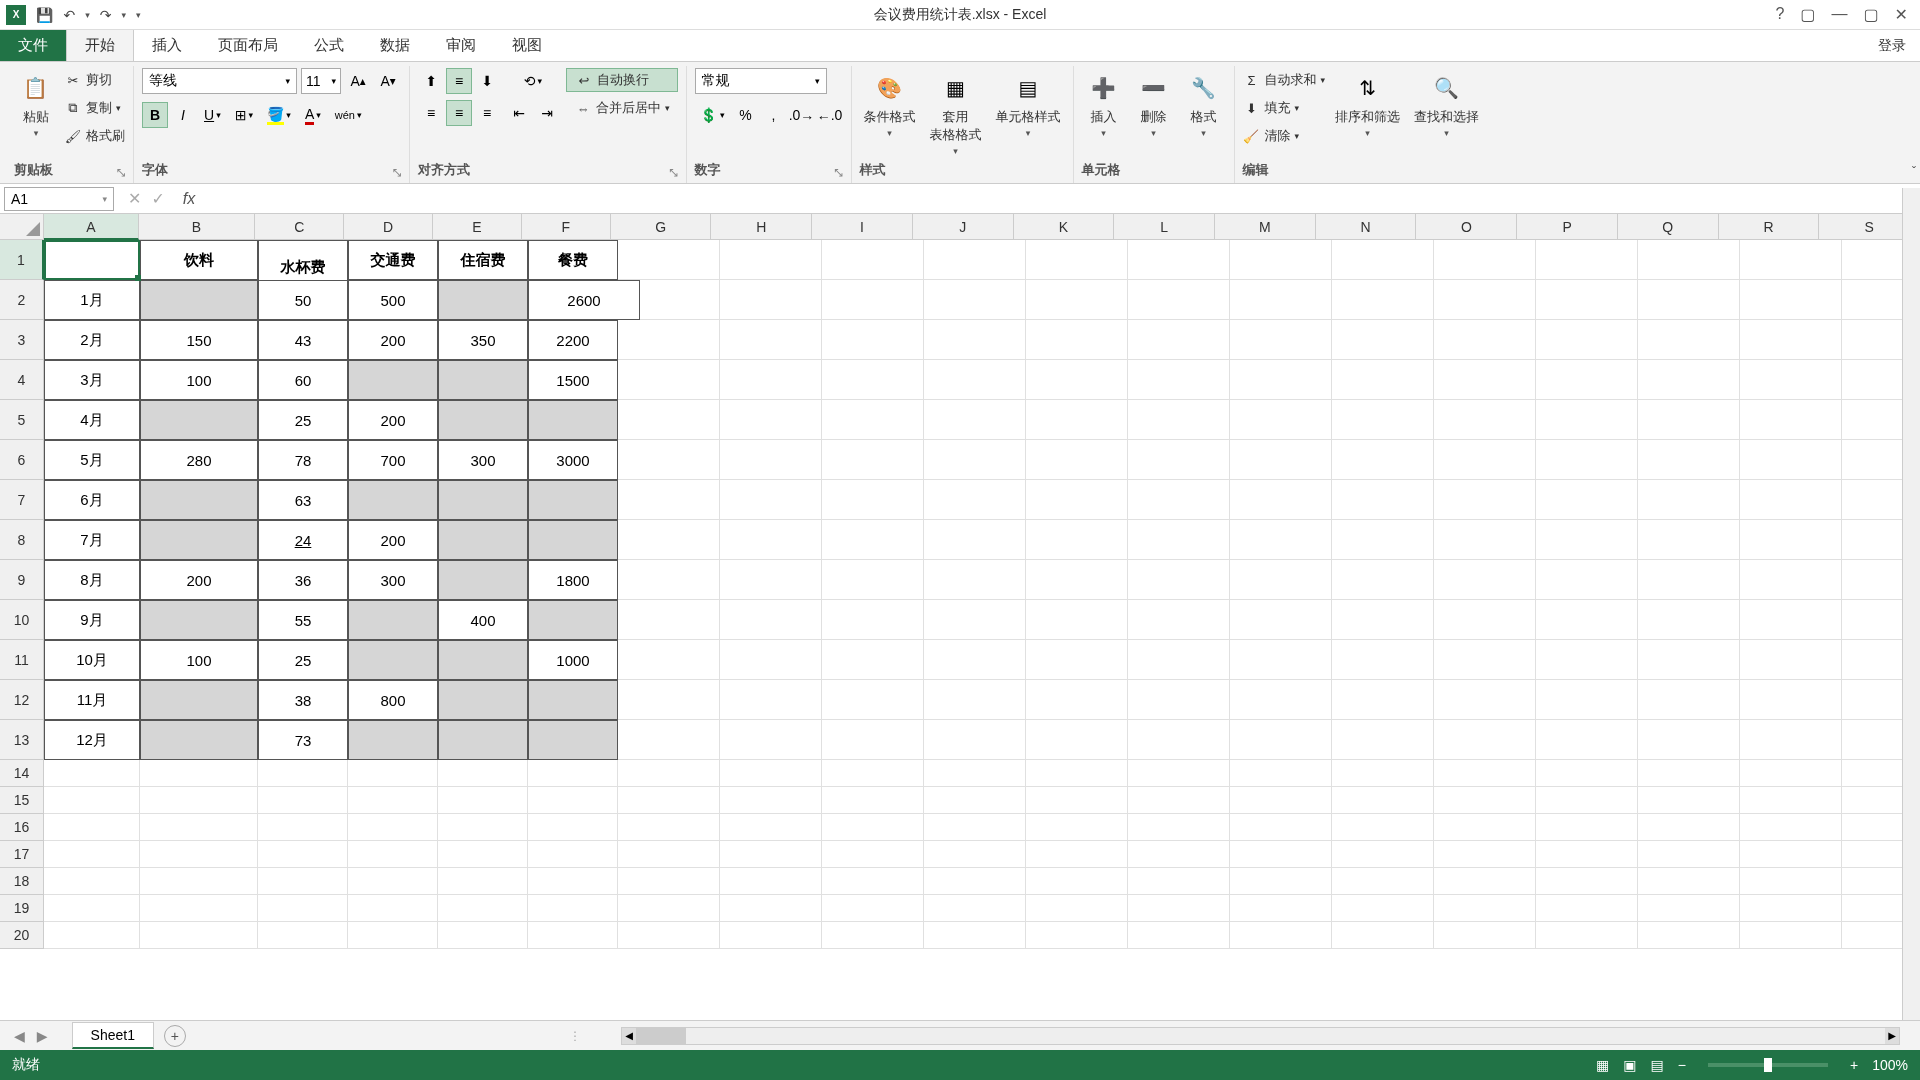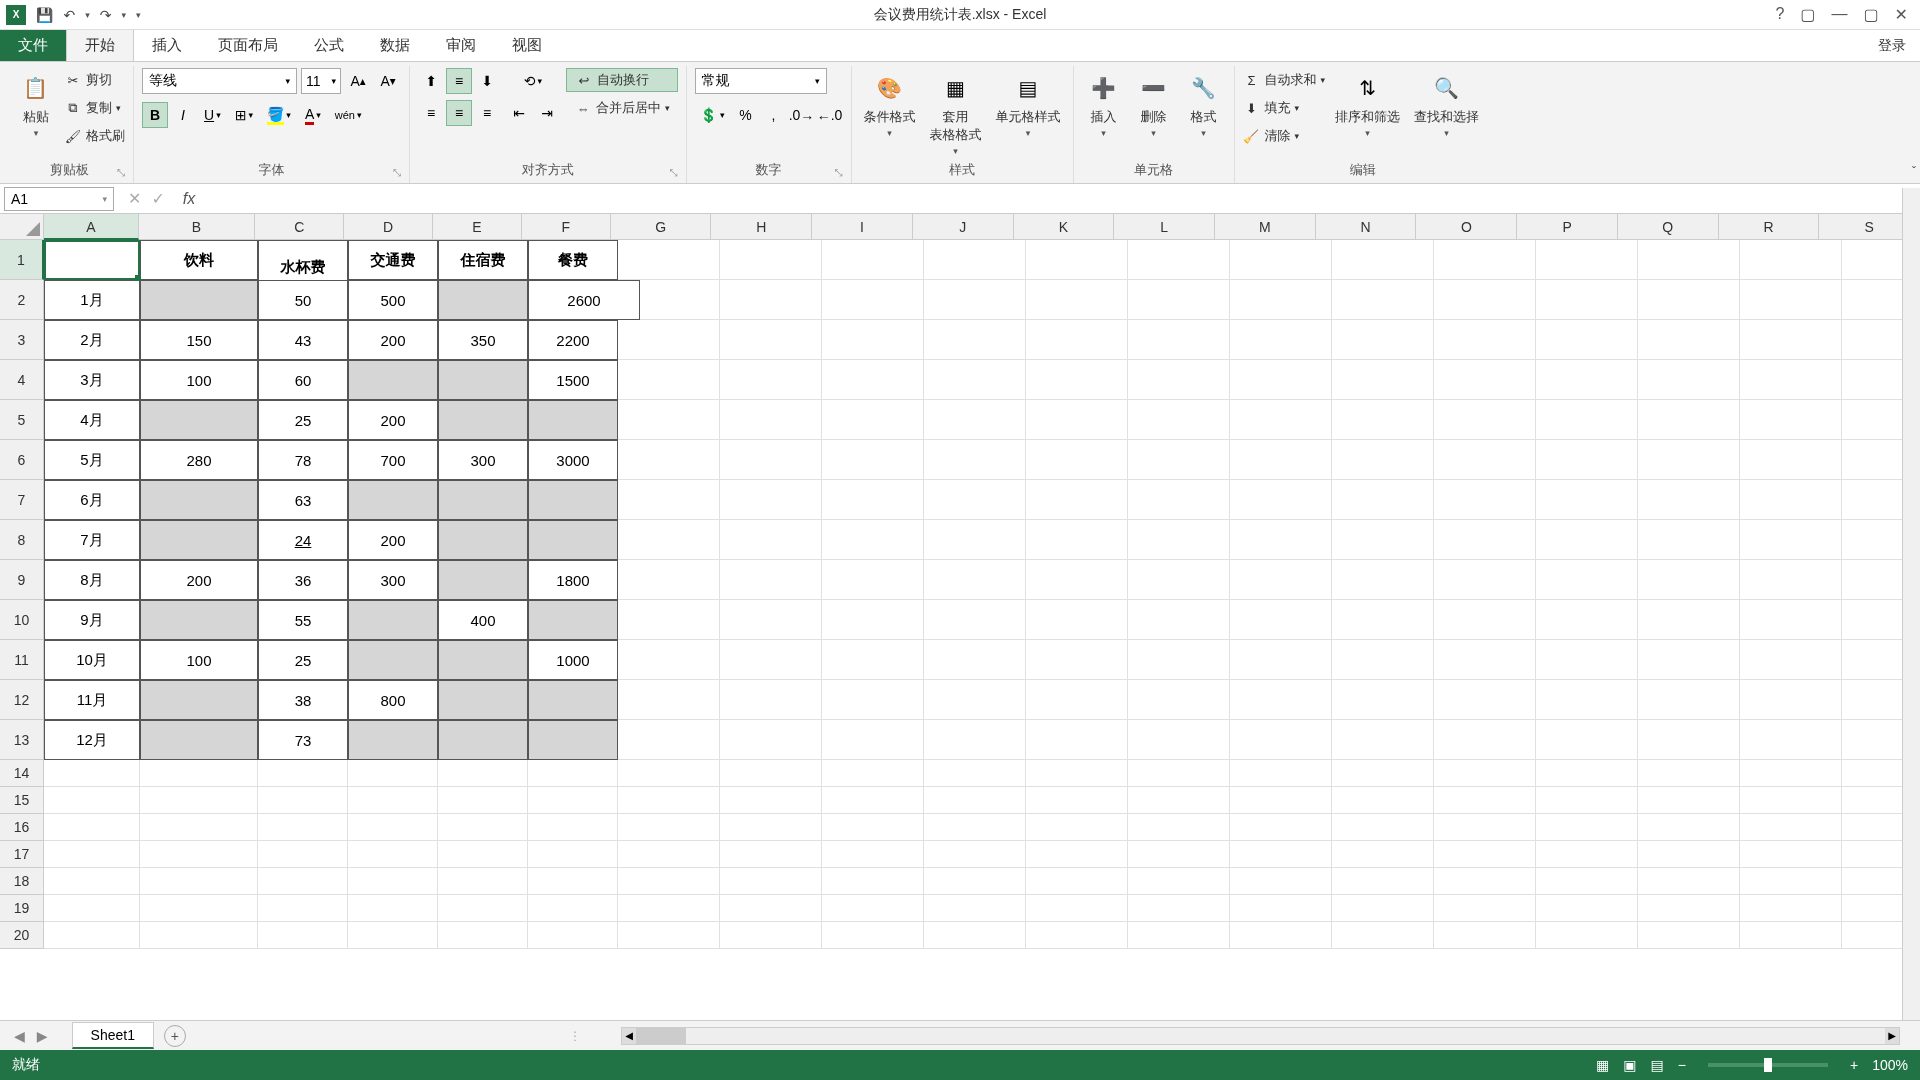--- a/index.html
+++ b/index.html
@@ -16,21 +16,21 @@
 
 .ribbon-tabs { height: 32px; background: #fff; display: flex; align-items: flex-end; border-bottom: 1px solid #ccc; }
 .ribbon-tabs .tab { padding: 6px 18px; font-size: 15px; color: #333; cursor: pointer; }
 .ribbon-tabs .tab.file { background: #217346; color: #fff; }
 .ribbon-tabs .tab.active { background: #f3f3f3; border: 1px solid #ccc; border-bottom: none; }
 .ribbon-tabs .signin { margin-left: auto; padding: 6px 14px; font-size: 14px; color: #333; }
 
 
 .ribbon { height: 122px; background: #f3f3f3; border-bottom: 1px solid #ccc; display: flex; padding: 4px 6px 0; }
 .ribbon-group { border-right: 1px solid #ddd; padding: 2px 8px; display: flex; flex-direction: column; justify-content: space-between; }
-.ribbon-group .group-label { text-align: center; font-size: 13px; color: #555; padding: 2px 0; position: relative; }
+.ribbon-group .group-label { text-align: left; font-size: 13px; color: #555; padding: 2px 0; position: relative; font-weight: bold; }
 .ribbon-group .group-label .launcher { position: absolute; right: 0; bottom: 2px; font-size: 10px; color: #888; }
 .ribbon-group .group-content { display: flex; gap: 6px; flex: 1; align-items: flex-start; }
 
 .big-btn { display: flex; flex-direction: column; align-items: center; gap: 2px; padding: 2px 4px; cursor: pointer; }
 .big-btn .icon { width: 36px; height: 36px; display: flex; align-items: center; justify-content: center; font-size: 20px; }
 .big-btn .lbl { font-size: 13px; color: #333; white-space: nowrap; }
 .big-btn .arrow { font-size: 9px; color: #555; }
 
 .small-btns { display: flex; flex-direction: column; gap: 4px; }
 .small-btn { display: flex; align-items: center; gap: 4px; font-size: 13px; color: #333; cursor: pointer; height: 24px; }

